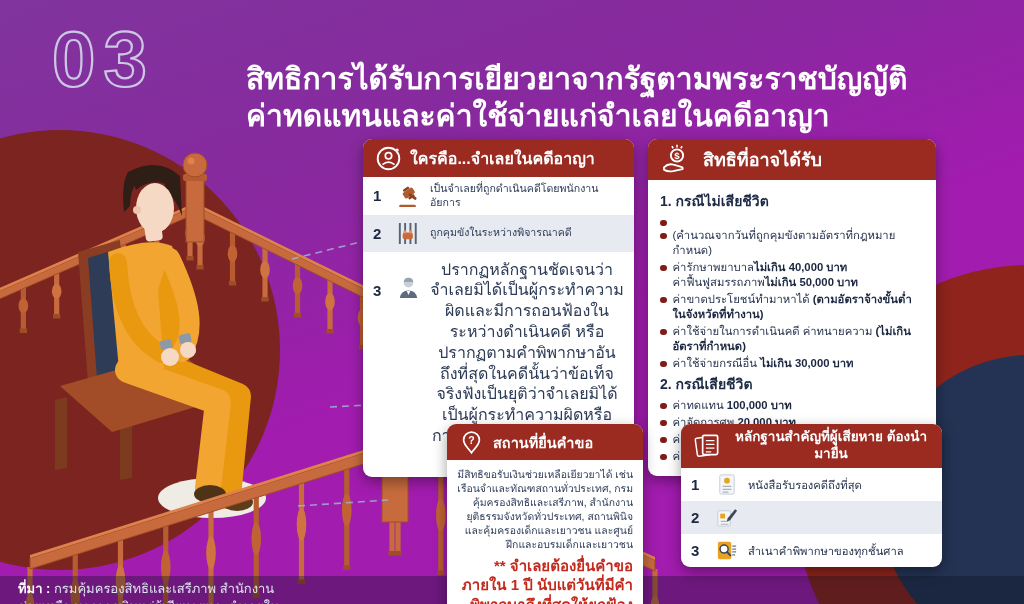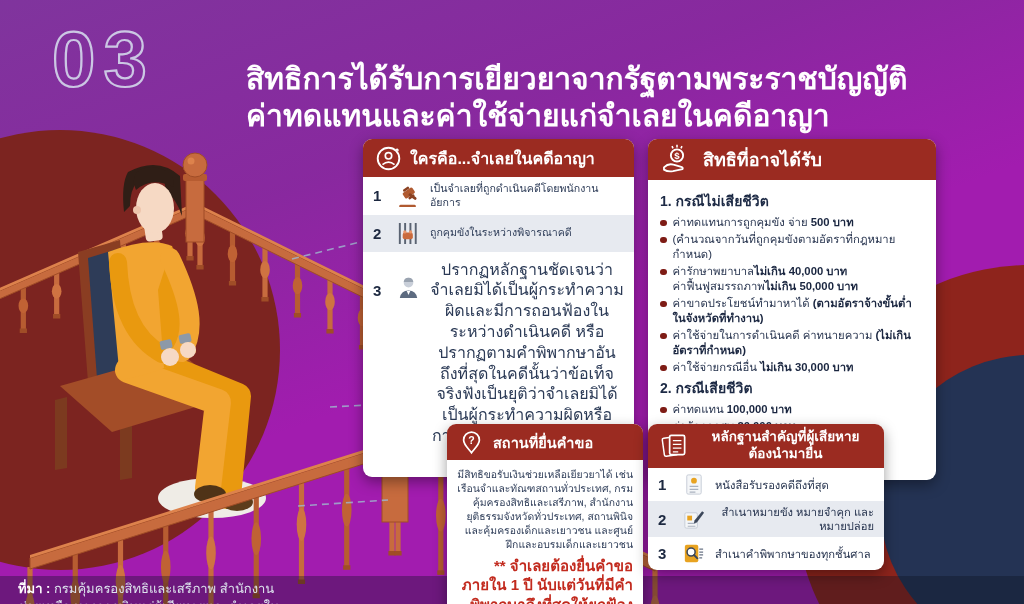--- a/index.html
+++ b/index.html
@@ -53,21 +53,21 @@
   .bullet .btxt{font-size:11.3px;line-height:1.33;color:#26334e;white-space:pre-line;}
   .bullet .btxt .b{font-weight:700;color:#1a2640;}
 
   .box-where{left:447px;top:424px;width:196px;}
   .box-where .box-header{height:36px;}
   .box-where .htitle{font-size:14.5px;}
   .where-body{padding:8px 10px 9px;text-align:right;}
   .where-text{font-size:10.4px;line-height:1.34;color:#2b3a56;}
   .where-note{margin-top:4px;font-size:15px;line-height:1.3;font-weight:700;color:#c22a1e;}
 
-  .box-evidence{left:648px;top:424px;width:236px;}
+  .box-evidence{left:681px;top:424px;width:261px;}
   .box-evidence .box-header{min-height:44px;padding:3px 12px;}
   .box-evidence .htitle{font-size:13.5px;line-height:1.25;text-align:center;flex:1;}
   .ev-row{display:flex;align-items:center;gap:9px;padding:4px 10px;}
   .ev-row:nth-child(2){background:#e7eaf0;}
   .ev-row .num{width:14px;font-size:15px;font-weight:700;color:#1c2840;flex:0 0 auto;}
   .ev-row .icon{width:25px;height:25px;flex:0 0 auto;}
   .ev-row .txt{font-size:11.2px;line-height:1.25;color:#26334e;text-align:right;}
 
   .source{position:absolute;left:18px;top:580px;width:262px;z-index:6;
     font-size:13px;line-height:1.35;color:#dde4ee;}
@@ -309,21 +309,20 @@
           <text x="15" y="14" font-size="8.5" font-weight="bold" fill="#fff" text-anchor="middle">$</text>
           <path d="M3.5 21.5 q3.8 -3.8 8.4 -2.4 l6.8 1.9 q1.9 .6 1.2 2.1 l-8.4 1.7 q-4.7 .8 -8 -1.3 Z" fill="none" stroke="#fff" stroke-width="1.6" stroke-linejoin="round"></path>
         </svg>
       </span>
       <span class="htitle">สิทธิที่อาจได้รับ</span>
     </div>
     <div class="rights-body" id="rights-body">
         <div class="sec-heading">1. กรณีไม่เสียชีวิต</div>
         <div class="bullet">
           <span class="dot"></span>
-          <span class="btxt"><span>ค่าทดแทนการถูกคุมขัง จ่าย </span><span class="b">500 บาท</span></span>
         </div>
         <div class="bullet">
           <span class="dot"></span>
           <span class="btxt"><span>(คำนวณจากวันที่ถูกคุมขังตามอัตราที่กฎหมายกำหนด)</span></span>
         </div>
         <div class="bullet">
           <span class="dot"></span>
           <span class="btxt"><span>ค่ารักษาพยาบาล</span><span class="b">ไม่เกิน 40,000 บาท</span><span>
 ค่าฟื้นฟูสมรรถภาพ</span><span class="b">ไม่เกิน 50,000 บาท</span></span>
         </div>
@@ -397,21 +396,20 @@
           <span class="txt">หนังสือรับรองคดีถึงที่สุด</span>
         </div>
         <div class="ev-row">
           <span class="num">2</span>
           <span class="icon"><svg width="25" height="25" viewBox="0 0 26 26">
               <rect x="4" y="6" width="13" height="16" rx="1.5" fill="#f4f6f8" stroke="#c6ccd6" stroke-width="1"></rect>
               <rect x="6.5" y="9" width="5" height="5" fill="#e8a321"></rect>
               <path d="M7 17 h8 M7 20 h8" stroke="#aab2bf" stroke-width="1.2"></path>
               <path d="M14 14 L22 4.5 l2 1.6 L16.5 16 l-3 1 Z" fill="#3c475a"></path>
             </svg></span>
-          <span class="txt">สำเนาหมายขัง หมายจำคุก และหมายปล่อย</span>
         </div>
         <div class="ev-row">
           <span class="num">3</span>
           <span class="icon"><svg width="25" height="25" viewBox="0 0 26 26">
               <rect x="4" y="4" width="14" height="18" rx="2" fill="#e8a321"></rect>
               <path d="M19 8.5 h4 M19 11.5 h4 M19 14.5 h4 M19 17.5 h3" stroke="#6a7486" stroke-width="1.3"></path>
               <circle cx="10.5" cy="11.5" r="4.2" fill="#fff" stroke="#3c475a" stroke-width="1.6"></circle>
               <path d="M13.6 14.6 l3.4 3.4" stroke="#3c475a" stroke-width="2" stroke-linecap="round"></path>
             </svg></span>
           <span class="txt">สำเนาคำพิพากษาของทุกชั้นศาล</span>

